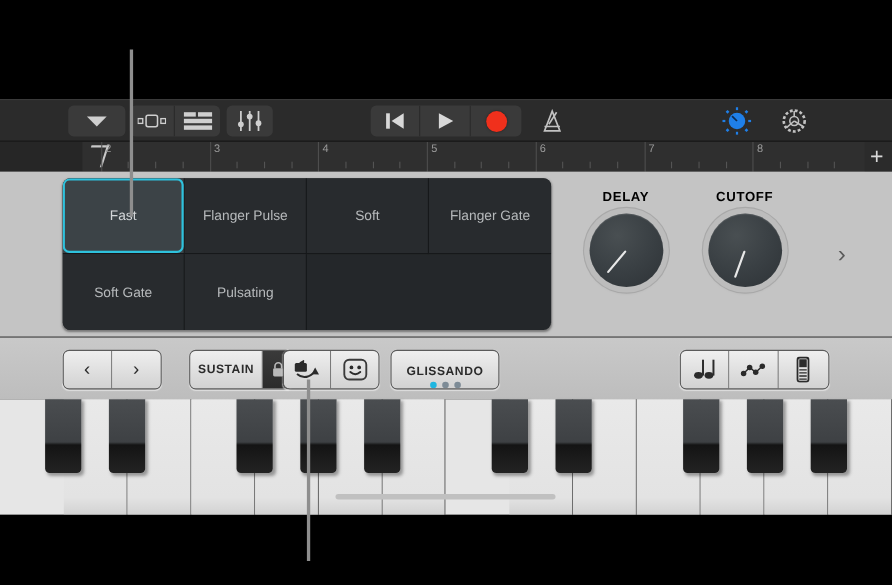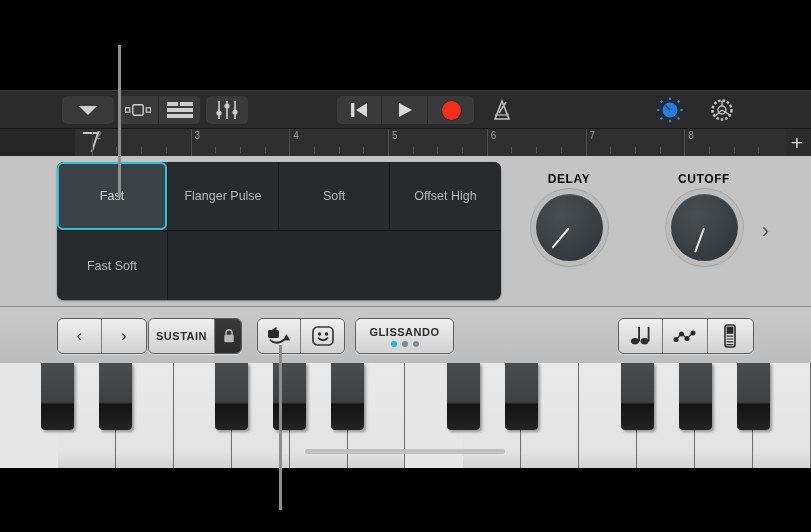--- a/index.html
+++ b/index.html
@@ -368,52 +368,55 @@
         <div class="cell sel">
           <span>Fast</span>
         </div>
         <div class="cell">
           <span>Flanger Pulse</span>
         </div>
         <div class="cell">
           <span>Soft</span>
         </div>
         <div class="cell">
-          <span>Offset High</span>
+          <span>Flanger Gate</span>
         </div>
         <div class="cell">
-          <span>Fast Soft</span>
+          <span>Soft Gate</span>
+        </div>
+        <div class="cell">
+          <span>Pulsating</span>
         </div>
       </div>
 
     <div class="knob-wrap" style="left:521px;">
       <div class="knob-lab">DELAY</div>
       <div class="knob">
         <span class="ind" id="knob0" style="transform: translate(-50%, 0px) rotate(40deg);"></span>
       </div>
     </div>
 
-    <div class="knob-wrap" style="left:656px;">
+    <div class="knob-wrap" style="left:629px;">
       <div class="knob-lab">CUTOFF</div>
       <div class="knob">
         <span class="ind" id="knob1" style="transform: translate(-50%, 0px) rotate(20deg);"></span>
       </div>
     </div>
 
     <div class="panel-next">›</div>
   </div>
 
   <div class="kbar">
 
     <div class="kgrp" style="left:57px;width:90px;">
       <div class="kbtn" style="width:45px;font-size:17px;font-weight:normal;">‹</div>
       <div class="kbtn" style="width:45px;font-size:17px;font-weight:normal;">›</div>
     </div>
 
-    <div class="kgrp" style="left:148px;width:94px;">
+    <div class="kgrp" style="left:172px;width:94px;">
       <div class="kbtn" style="width:66px;">SUSTAIN</div>
       <div class="kbtn dark" style="width:28px;">
         <svg width="13" height="16" viewBox="0 0 13 16">
           <path d="M3.2 7 V4.6 a3.3 3.3 0 0 1 6.6 0 V7" fill="none" stroke="#b9b9b9" stroke-width="1.6"></path>
           <rect x="1.4" y="6.6" width="10.2" height="8.2" rx="1.4" fill="#b9b9b9"></rect>
         </svg>
       </div>
     </div>
 
     <div class="kgrp" style="left:257px;width:88px;">
@@ -429,21 +432,21 @@
         <svg width="24" height="22" viewBox="0 0 24 22">
           <rect x="2" y="2" width="20" height="18" rx="4.5" fill="none" stroke="#3a3a3a" stroke-width="1.7"></rect>
           <circle cx="8.5" cy="9" r="1.7" fill="#2b2b2b"></circle>
           <circle cx="15.5" cy="9" r="1.7" fill="#2b2b2b"></circle>
           <path d="M7.5 13.2 q4.5 4 9 0" fill="none" stroke="#2b2b2b" stroke-width="1.8" stroke-linecap="round"></path>
         </svg>
       </div>
     </div>
 
     <div class="kgrp" style="left:355px;width:99px;">
-      <div class="kbtn" style="width:99px;">
+      <div class="kbtn" style="width:99px;align-items:flex-end;">
         <span class="gliss-inner">
           <span>GLISSANDO</span>
           <span class="dots" id="gliss-dots">
               <span class="dot on"></span>
               <span class="dot"></span>
               <span class="dot"></span>
             </span>
         </span>
       </div>
     </div>

